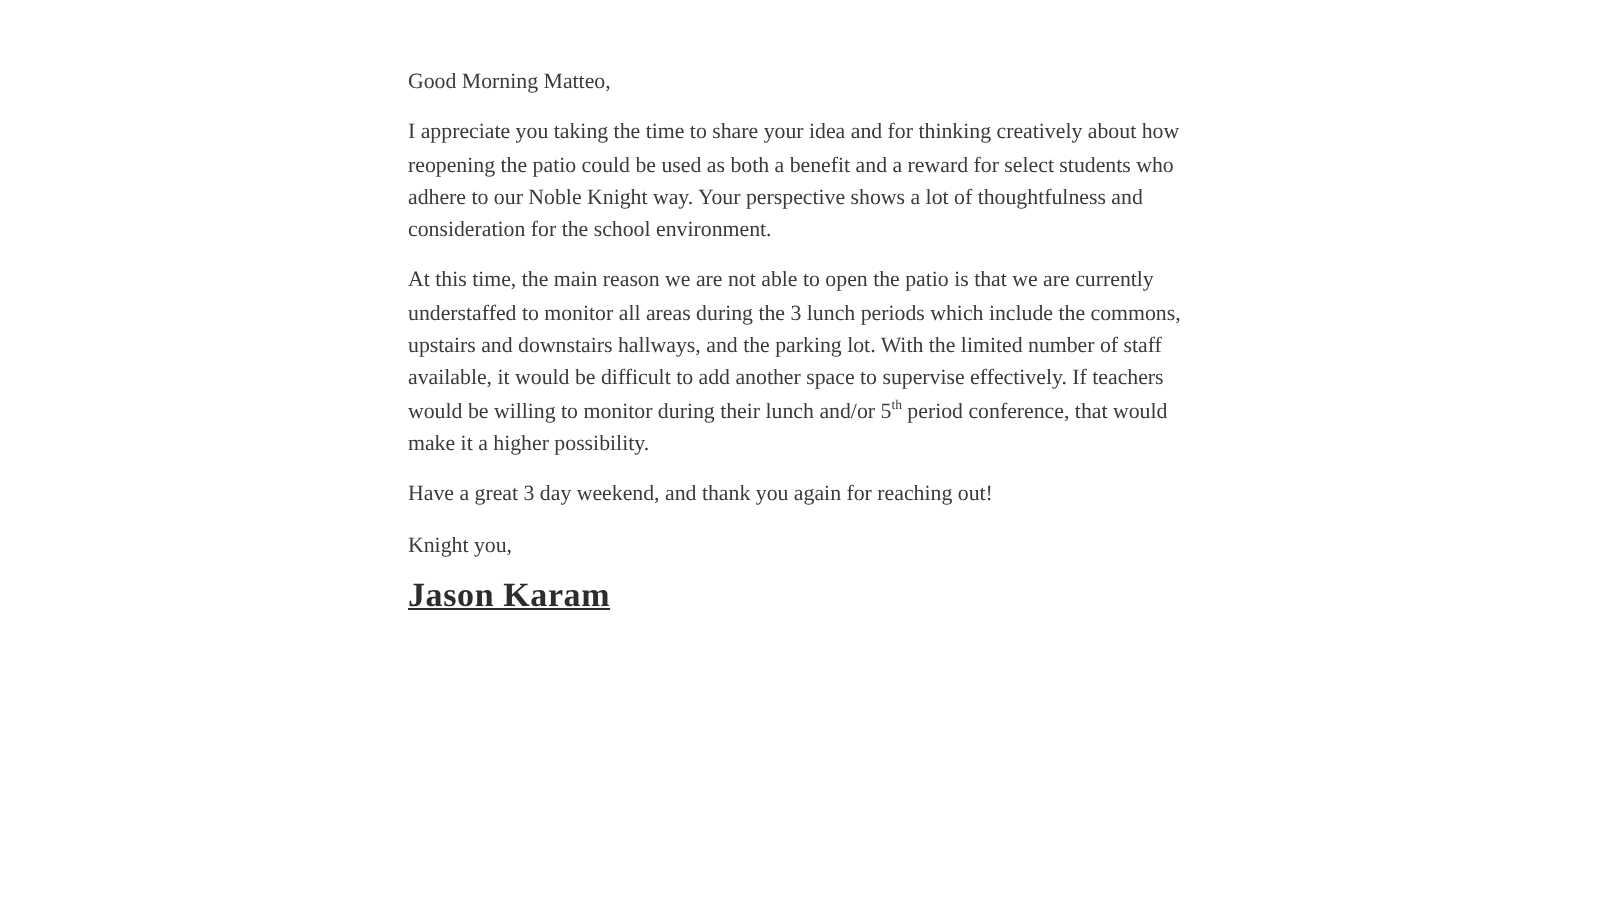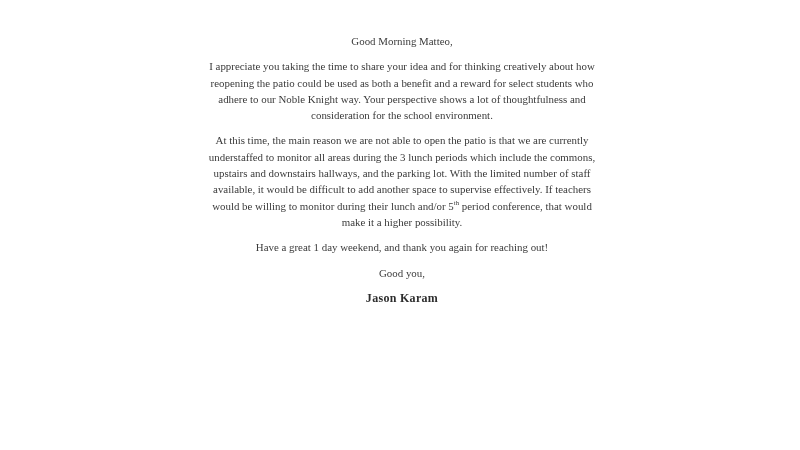--- a/index.html
+++ b/index.html
@@ -19,44 +19,44 @@
     left: 204px;
     top: 33px;
     width: 396px;
     color: #3a3a3a;
     font-size: 10.9px;
     line-height: 16.3px;
     text-align: left;
   }
   .letter p {
     margin: 0 0 9px 0;
-    text-align: center;
   }
   .letter p.signature {
     font-weight: bold;
-    font-size: 12px;
+    font-size: 17px;
     color: #2d2d2d;
     margin-top: 3px;
     letter-spacing: 0.3px;
+    text-decoration: underline;
   }
   sup {
     font-size: 0.62em;
     line-height: 0;
     vertical-align: super;
   }
 </style>
 </head>
 <body>
 
 <div class="letter">
   <p>Good Morning Matteo,</p>
 
   <p>I appreciate you taking the time to share your idea and for thinking creatively about how reopening the patio could be used as both a benefit and a reward for select students who adhere to our Noble Knight way. Your perspective shows a lot of thoughtfulness and consideration for the school environment.</p>
 
   <p><span>At this time, the main reason we are not able to open the patio is that we are currently understaffed to monitor all areas during the 3 lunch periods which include the commons, upstairs and downstairs hallways, and the parking lot. With the limited number of staff available, it would be difficult to add another space to supervise effectively. If teachers would be willing to monitor during their lunch and/or 5</span><sup>th</sup><span> period conference, that would make it a higher possibility.</span></p>
 
 
-  <p>Have a great 1 day weekend, and thank you again for reaching out!</p>
+  <p>Have a great 3 day weekend, and thank you again for reaching out!</p>
 
-  <p>Good you,</p>
+  <p>Knight you,</p>
 
   <p class="signature">Jason Karam</p>
 </div>
 
 </body></html>

